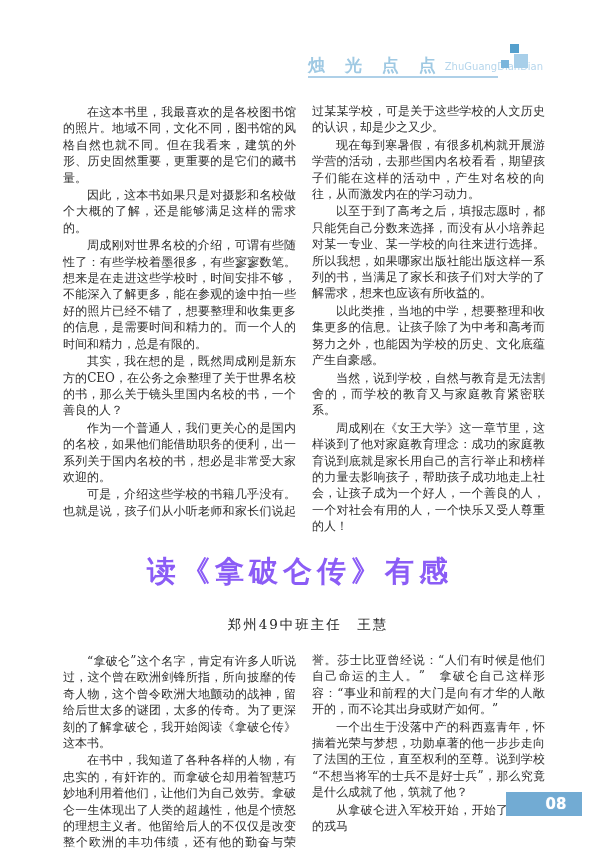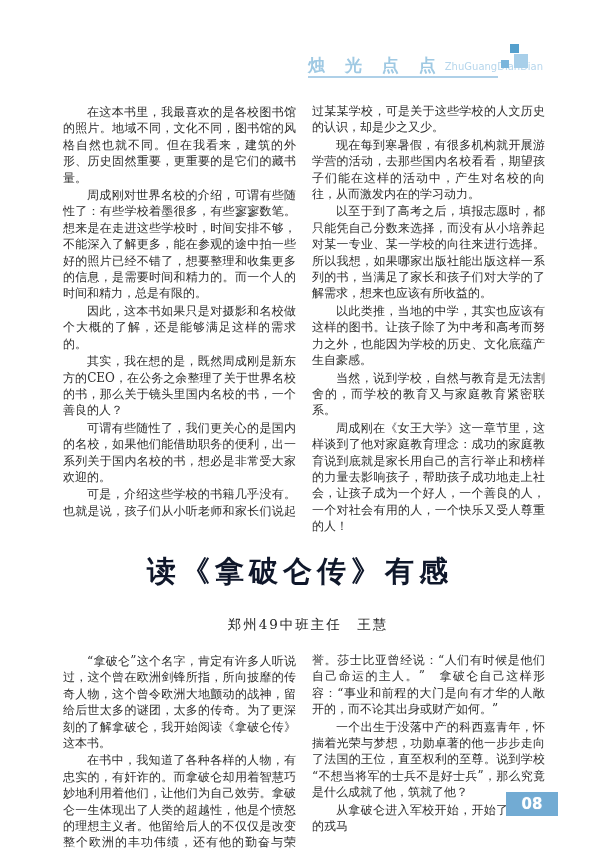--- a/index.html
+++ b/index.html
@@ -40,62 +40,63 @@
     overflow:hidden;
   }
   .colbody p { margin:1px; text-indent:2em; }
   #article1-body { top:103px; height:446px; }
   #article2-body { top:652px; height:200px; }
 
   
   .article-title {
     position:absolute; top:552px; left:0; width:600px;
     text-align:center; font-size:29px; font-weight:bold;
-    color:#0f172a; letter-spacing:5px;
+    color:#8b5cf6; letter-spacing:5px;
   }
   .article-byline {
     position:absolute; top:616px; left:8px; width:600px;
     text-align:center; font-size:13.5px; color:#222222; letter-spacing:2px;
   }
 
   
   .page-number {
     position:absolute; left:506px; top:792px; width:52px; height:24px;
     background:#72abd3; color:#ffffff;
     font-family:"DejaVu Sans","Liberation Sans",sans-serif;
     font-size:15px; font-weight:bold;
     display:flex; align-items:center; justify-content:center;
     text-shadow:0 0 1px #cfe4f2;
+    padding-left:24px;
   }
 </style>
 </head>
 <body>
 
 <div class="page">
 
   <div class="masthead">
     <span class="masthead-title">烛 光 点 点</span>
     <span class="masthead-pinyin">ZhuGuangDianDian</span>
   </div>
   <div class="masthead-icon">
     <span class="sq sq1"></span>
     <span class="sq sq2"></span>
     <span class="sq sq3"></span>
   </div>
 
   <div id="article1-body" class="colbody">
       <p>在这本书里，我最喜欢的是各校图书馆的照片。地域不同，文化不同，图书馆的风格自然也就不同。但在我看来，建筑的外形、历史固然重要，更重要的是它们的藏书量。</p>
+      <p>因此，这本书如果只是对摄影和名校做个大概的了解，还是能够满足这样的需求的。</p>
       <p>周成刚对世界名校的介绍，可谓有些随性了：有些学校着墨很多，有些寥寥数笔。想来是在走进这些学校时，时间安排不够，不能深入了解更多，能在参观的途中拍一些好的照片已经不错了，想要整理和收集更多的信息，是需要时间和精力的。而一个人的时间和精力，总是有限的。</p>
-      <p>因此，这本书如果只是对摄影和名校做个大概的了解，还是能够满足这样的需求的。</p>
       <p>其实，我在想的是，既然周成刚是新东方的CEO，在公务之余整理了关于世界名校的书，那么关于镜头里国内名校的书，一个善良的人？</p>
-      <p>可谓有些随性了，我们更关心的是国内的名校，如果他们能借助职务的便利，出一系列关于国内名校的书，想必是非常受大家欢迎的。</p>
+      <p>作为一个普通人，我们更关心的是国内的名校，如果他们能借助职务的便利，出一系列关于国内名校的书，想必是非常受大家欢迎的。</p>
       <p>可是，介绍这些学校的书籍几乎没有。也就是说，孩子们从小听老师和家长们说起过某某学校，可是关于这些学校的人文历史的认识，却是少之又少。</p>
       <p>现在每到寒暑假，有很多机构就开展游学营的活动，去那些国内名校看看，期望孩子们能在这样的活动中，产生对名校的向往，从而激发内在的学习动力。</p>
       <p>以至于到了高考之后，填报志愿时，都只能凭自己分数来选择，而没有从小培养起对某一专业、某一学校的向往来进行选择。所以我想，如果哪家出版社能出版这样一系列的书，当满足了家长和孩子们对大学的了解需求，想来也应该有所收益的。</p>
-      <p>以此类推，当地的中学，其实也应该有这样的图书。让孩子除了为中考和高考而努力之外，也能因为学校的历史、文化底蕴产生自豪感。</p>
+      <p>以此类推，当地的中学，想要整理和收集更多的信息。让孩子除了为中考和高考而努力之外，也能因为学校的历史、文化底蕴产生自豪感。</p>
       <p>当然，说到学校，自然与教育是无法割舍的，而学校的教育又与家庭教育紧密联系。</p>
       <p>周成刚在《女王大学》这一章节里，这样谈到了他对家庭教育理念：成功的家庭教育说到底就是家长用自己的言行举止和榜样的力量去影响孩子，帮助孩子成功地走上社会，让孩子成为一个好人，一个善良的人，一个对社会有用的人，一个快乐又受人尊重的人！</p>
     </div>
 
   <div class="article-title">读《拿破仑传》有感</div>
   <div class="article-byline">郑州49中班主任　王慧</div>
 
   <div id="article2-body" class="colbody">
       <p>“拿破仑”这个名字，肯定有许多人听说过，这个曾在欧洲剑锋所指，所向披靡的传奇人物，这个曾令欧洲大地颤动的战神，留给后世太多的谜团，太多的传奇。为了更深刻的了解拿破仑，我开始阅读《拿破仑传》这本书。</p>
       <p>在书中，我知道了各种各样的人物，有忠实的，有奸诈的。而拿破仑却用着智慧巧妙地利用着他们，让他们为自己效劳。拿破仑一生体现出了人类的超越性，他是个愤怒的理想主义者。他留给后人的不仅仅是改变整个欧洲的丰功伟绩，还有他的勤奋与荣誉。莎士比亚曾经说：“人们有时候是他们自己命运的主人。”　拿破仑自己这样形容：“事业和前程的大门是向有才华的人敞开的，而不论其出身或财产如何。”</p>

